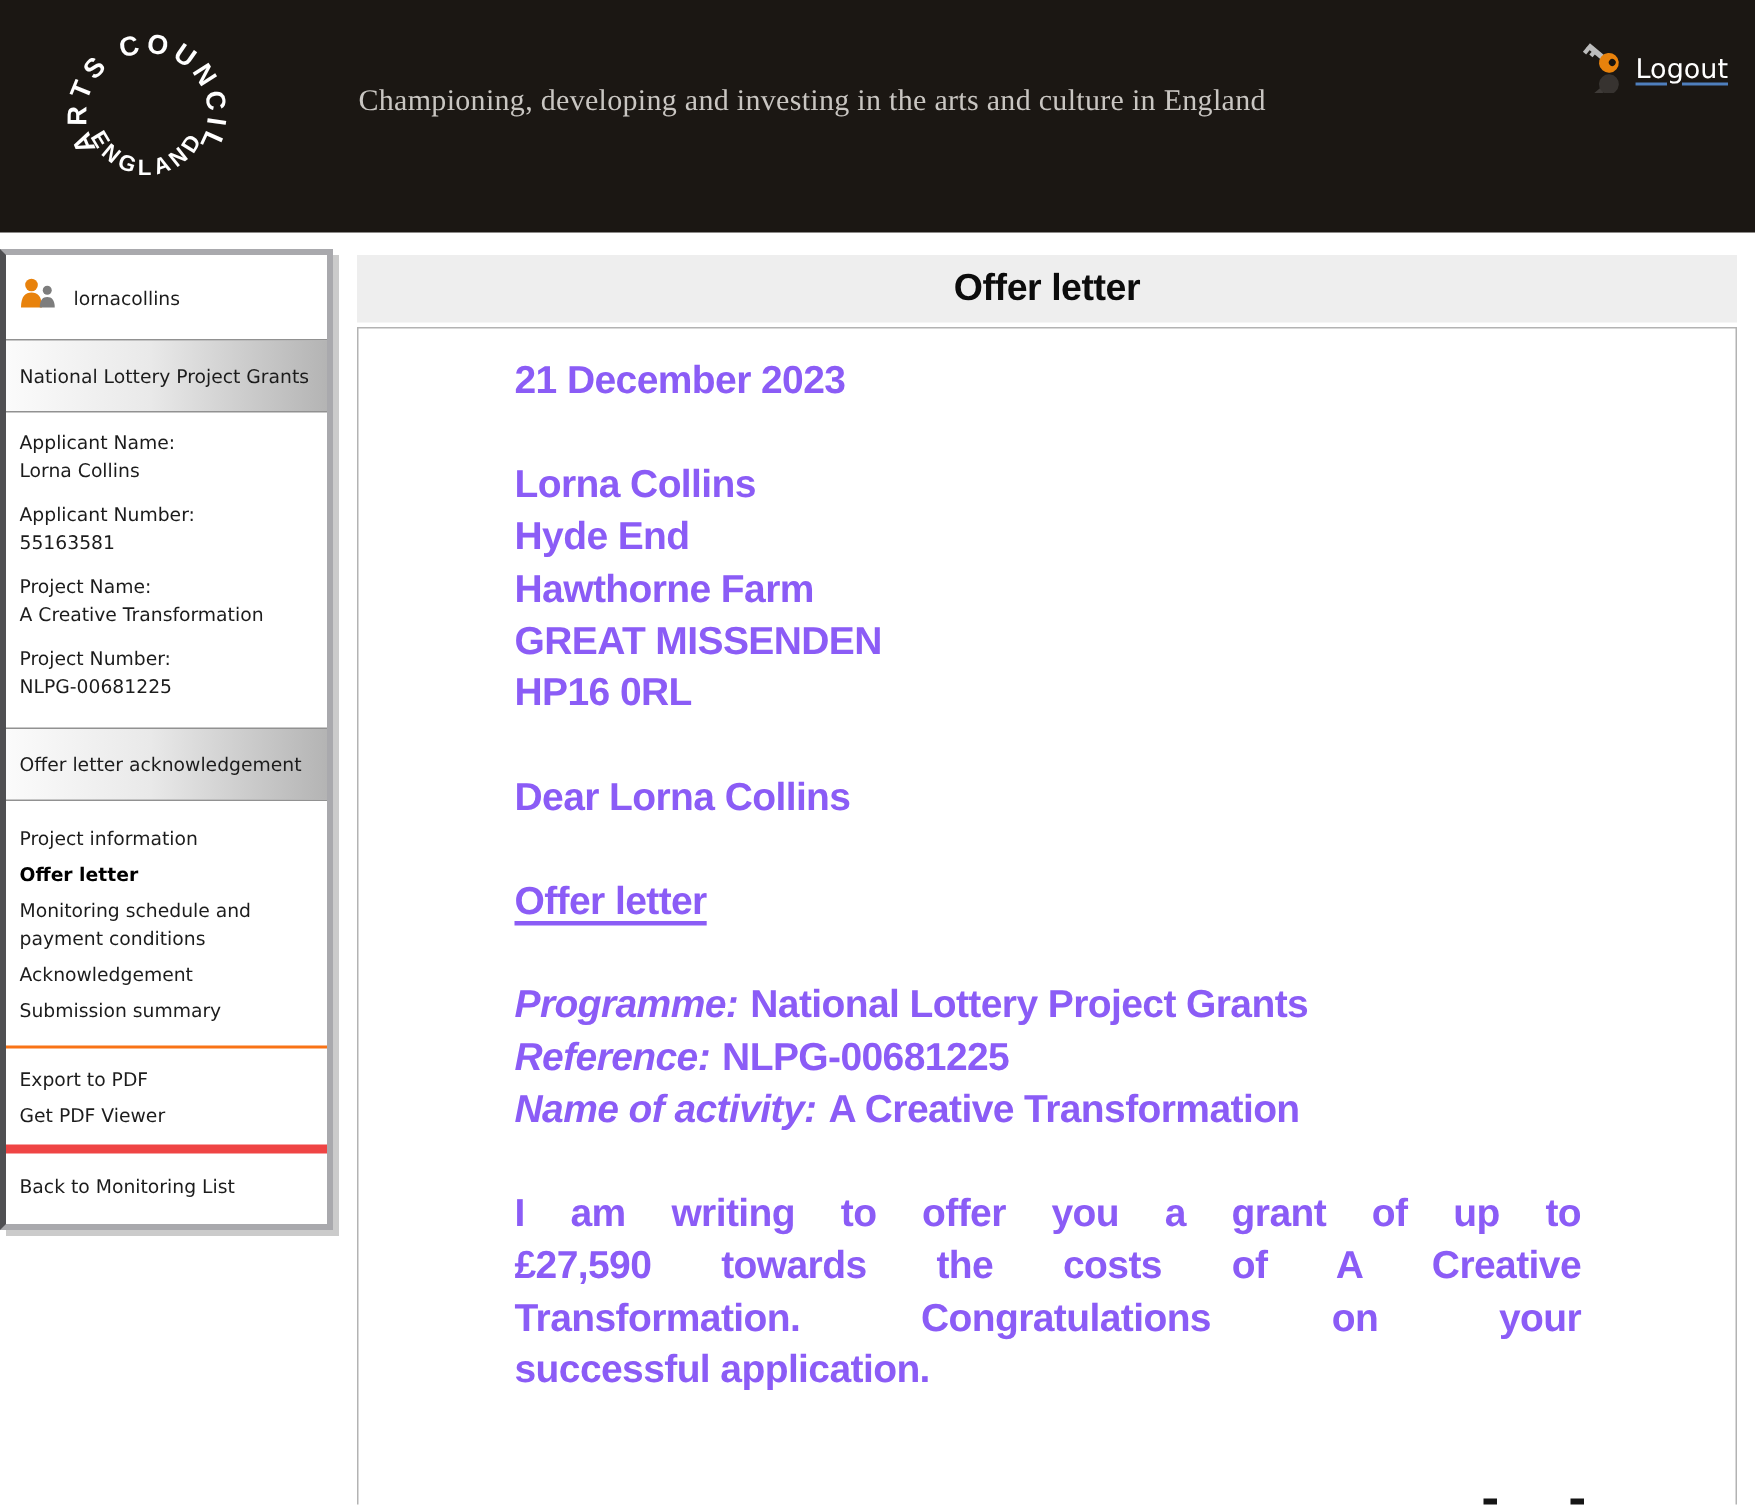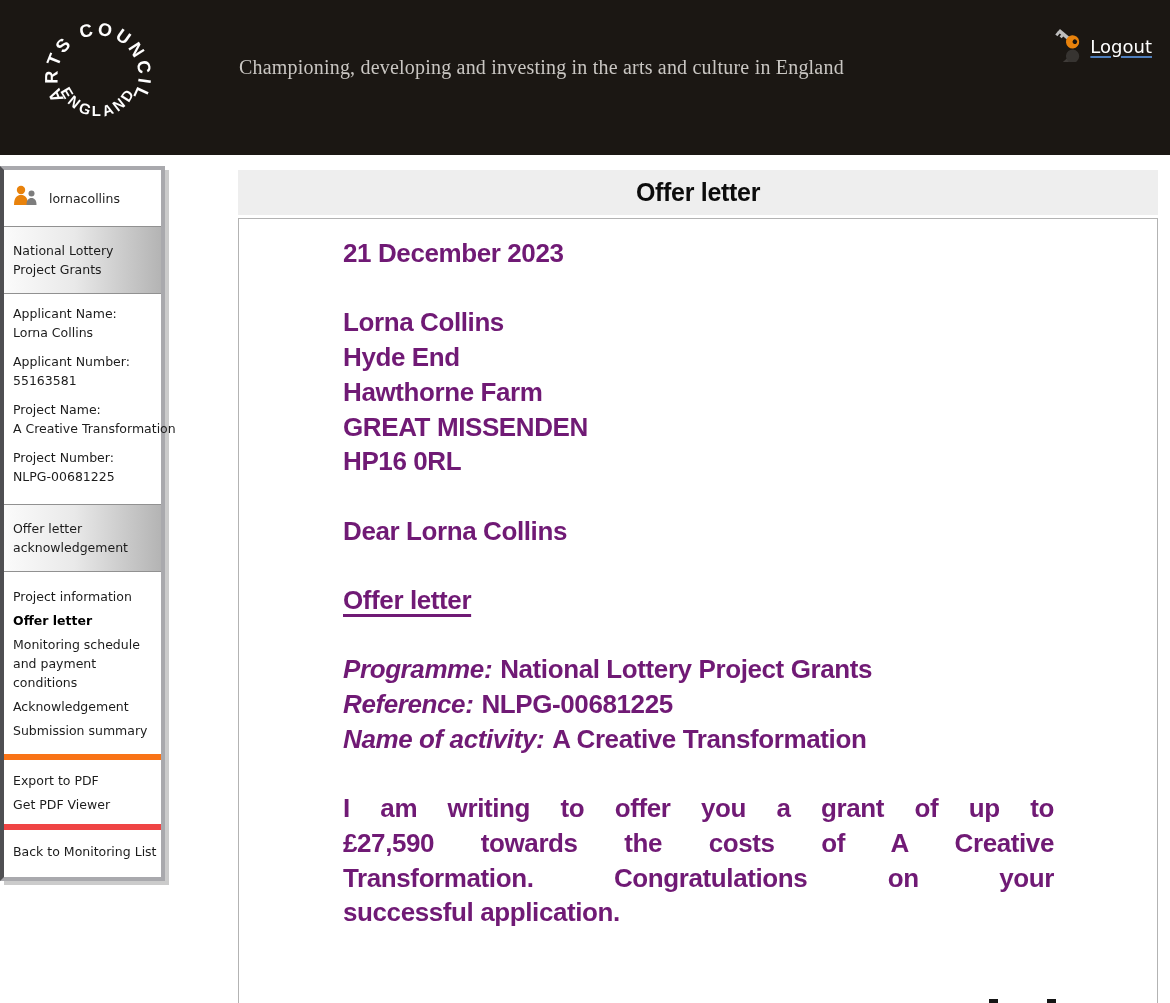--- a/index.html
+++ b/index.html
@@ -25,36 +25,36 @@
     display:flex; align-items:center; gap:7px;
   }
   .logout-link {
     color:#ffffff; font-size:18px; cursor:pointer;
     text-decoration:underline; text-decoration-color:#4f7fbd;
     text-decoration-thickness:2px; text-underline-offset:3px;
   }
 
   
   .sidebar {
-    position:absolute; left:0; top:166px; width:165px;
+    position:absolute; left:0; top:166px; width:222px;
     background:#ffffff;
     border:4px solid #a9a9ad; border-left-color:#4f4f52;
     box-shadow:4px 4px 0 #cbcbcb;
     font-size:12.5px; color:#1c1c1c; line-height:19px;
   }
   .user-row { display:flex; align-items:center; gap:10px; padding:15px 9px; }
   .grad-cell {
     background:linear-gradient(to right, #fbfbfb 0%, #e9e9e9 45%, #b4b4b4 100%);
     border-top:1px solid #919191; border-bottom:1px solid #919191;
     padding:14px 9px;
   }
   .details { padding:10px 9px 8px; }
   .detail { margin-bottom:10px; }
   .detail-value { white-space:nowrap; }
-  .nav { padding:12px 9px; border-bottom:6px solid #f97316; }
+  .nav { padding:12px 9px; border-bottom:2px solid #f97316; }
   .nav-item { padding:2.5px 0; cursor:pointer; }
   .nav-item.active { font-weight:bold; color:#000; }
   .tools { padding:8px 9px; border-bottom:6px solid #ef4444; }
   .tool-item { padding:2.5px 0; cursor:pointer; }
   .back-row { padding:12px 9px 16px; white-space:nowrap; cursor:pointer; }
 
   
   .title-bar {
     position:absolute; left:238px; top:170px; width:920px; height:45px;
     background:#eeeeee;
@@ -64,21 +64,21 @@
   }
   .letter-box {
     position:absolute; left:238px; top:218px; width:920px; height:785px;
     background:#ffffff; border:1px solid #b3b3b3; border-bottom:none;
     overflow:hidden;
   }
   .letter {
     padding:17px 103px 0 104px;
     font-family:"Liberation Sans", sans-serif;
     font-weight:bold; font-size:26px; line-height:34.7px;
-    color:#701a75; letter-spacing:-0.4px;
+    color:#8b5cf6; letter-spacing:-0.4px;
   }
   .gap { height:34.7px; }
   .letter-heading span {
     text-decoration:underline; text-decoration-thickness:2.5px; text-underline-offset:5px;
   }
   .meta-label { font-style:italic; margin-right:8px; }
   .jline { text-align:justify; text-align-last:justify; }
   .jline.last { text-align-last:left; }
   .clip-mark { position:absolute; width:9px; height:5px; background:#151515; top:780px; }
   .clip-mark.m1 { left:750px; }

